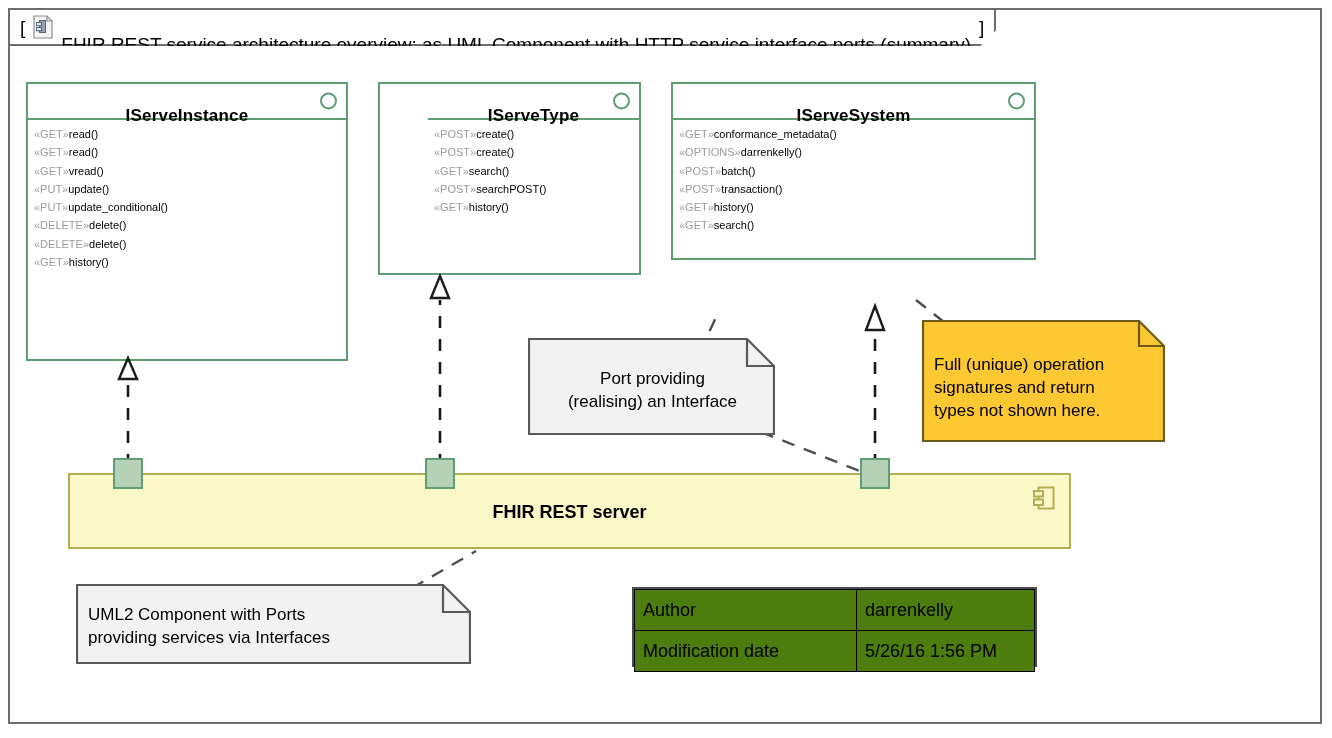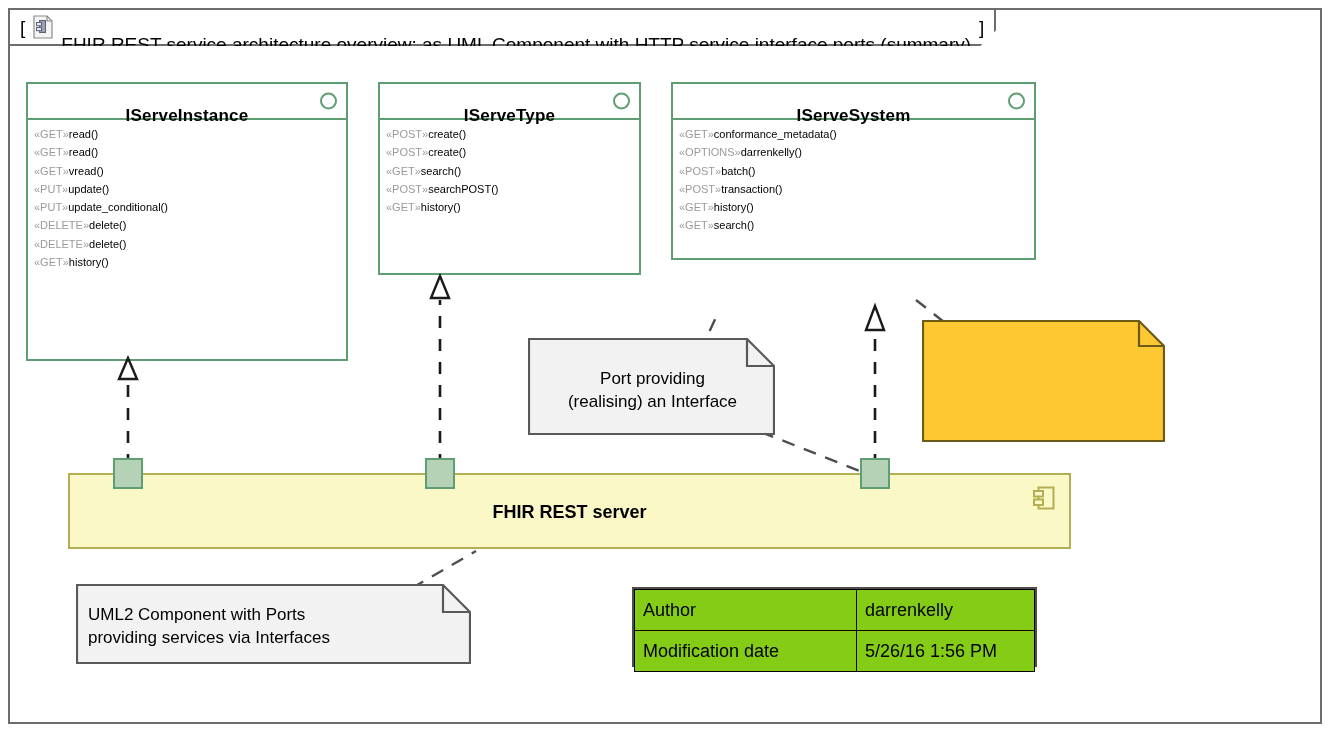--- a/index.html
+++ b/index.html
@@ -44,21 +44,21 @@
   
   .note{position:absolute;box-sizing:border-box;}
   .note .body{position:absolute;inset:0;}
   .note .txt{position:absolute;left:12px;top:0;right:10px;font-size:17px;color:#000;line-height:1.35;}
 
   
   .meta-table{position:absolute;border:2px solid #4d4d4d;background:#fff;box-sizing:border-box;
               border-collapse:separate;}
   .meta-table table{border-collapse:collapse;width:100%;height:100%;background:#fff;}
   .meta-table td{border:1px solid #000;font-size:18px;color:#000;padding:2px 8px;
-                 height:36px;background:#84cc16;}
+                 height:36px;background:#4d7c0f;}
   .meta-table td.k{width:205px;}
 
   
   .conn{position:absolute;left:0;top:0;width:1332px;height:738px;pointer-events:none;z-index:2;}
 </style>
 </head>
 <body>
 
 <div id="canvas">
 
@@ -115,21 +115,21 @@
       <div class="op"><span class="st">«GET»</span><span>read()</span></div>
       <div class="op"><span class="st">«GET»</span><span>vread()</span></div>
       <div class="op"><span class="st">«PUT»</span><span>update()</span></div>
       <div class="op"><span class="st">«PUT»</span><span>update_conditional()</span></div>
       <div class="op"><span class="st">«DELETE»</span><span>delete()</span></div>
       <div class="op"><span class="st">«DELETE»</span><span>delete()</span></div>
       <div class="op"><span class="st">«GET»</span><span>history()</span></div>
     </div>
   </div>
 
-  <div class="iface" style="left:378px;top:82px;width:263px;height:193px;">
+  <div class="iface" style="left:378px;top:82px;width:263px;height:193px;padding-left:48px;">
     <div class="iface-head">
       <span class="iface-name">IServeType</span>
       <span class="lolli"></span>
     </div>
     <div class="ops">
       <div class="op"><span class="st">«POST»</span><span>create()</span></div>
       <div class="op"><span class="st">«POST»</span><span>create()</span></div>
       <div class="op"><span class="st">«GET»</span><span>search()</span></div>
       <div class="op"><span class="st">«POST»</span><span>searchPOST()</span></div>
       <div class="op"><span class="st">«GET»</span><span>history()</span></div>
@@ -160,20 +160,25 @@
       <div>Port providing</div>
       <div>(realising) an Interface</div>
     </div>
   </div>
 
   <div class="note" style="left:922px;top:320px;width:243px;height:122px;z-index:3;">
     <svg class="body" viewBox="0 0 243 122" preserveAspectRatio="none">
       <polygon points="1,1 217,1 242,26 242,121 1,121" fill="#fdc832" stroke="#6b5a18" stroke-width="2.2"></polygon>
       <polyline points="217,1 217,26 242,26" fill="none" stroke="#6b5a18" stroke-width="2.2"></polyline>
     </svg>
+    <div class="txt" style="top:34px;">
+      <div>Full (unique) operation</div>
+      <div>signatures and return</div>
+      <div>types not shown here.</div>
+    </div>
   </div>
 
   <div class="component" style="left:68px;top:473px;width:1003px;height:76px;">
     <div class="comp-label">FHIR REST server</div>
     <span class="comp-icon">
       <svg viewBox="0 0 22 24" width="22" height="24">
         <rect x="5.5" y="1.5" width="15" height="21" fill="none" stroke="#b3ae53" stroke-width="2"></rect>
         <rect x="1" y="5" width="9" height="5.5" fill="#fbf8c8" stroke="#b3ae53" stroke-width="2"></rect>
         <rect x="1" y="13.5" width="9" height="5.5" fill="#fbf8c8" stroke="#b3ae53" stroke-width="2"></rect>
       </svg>

